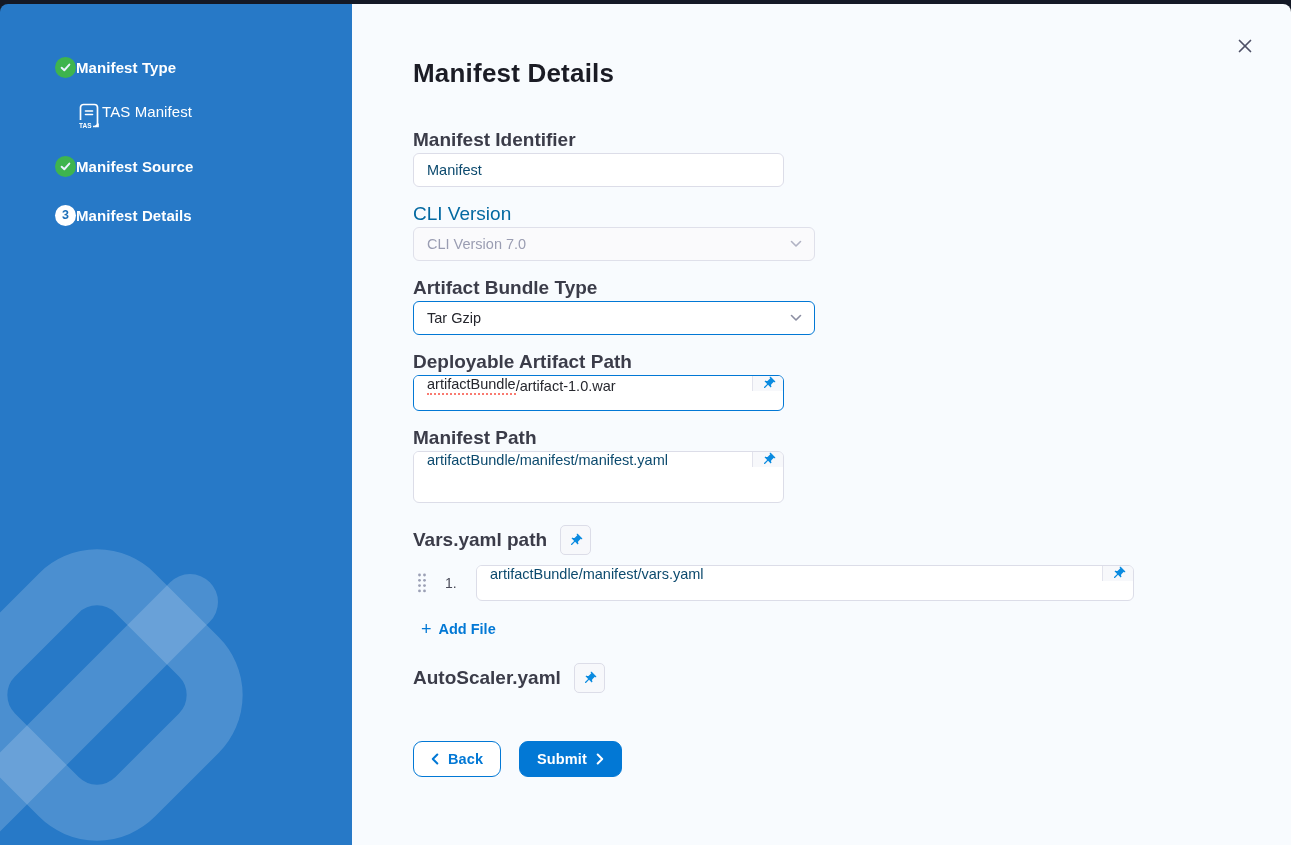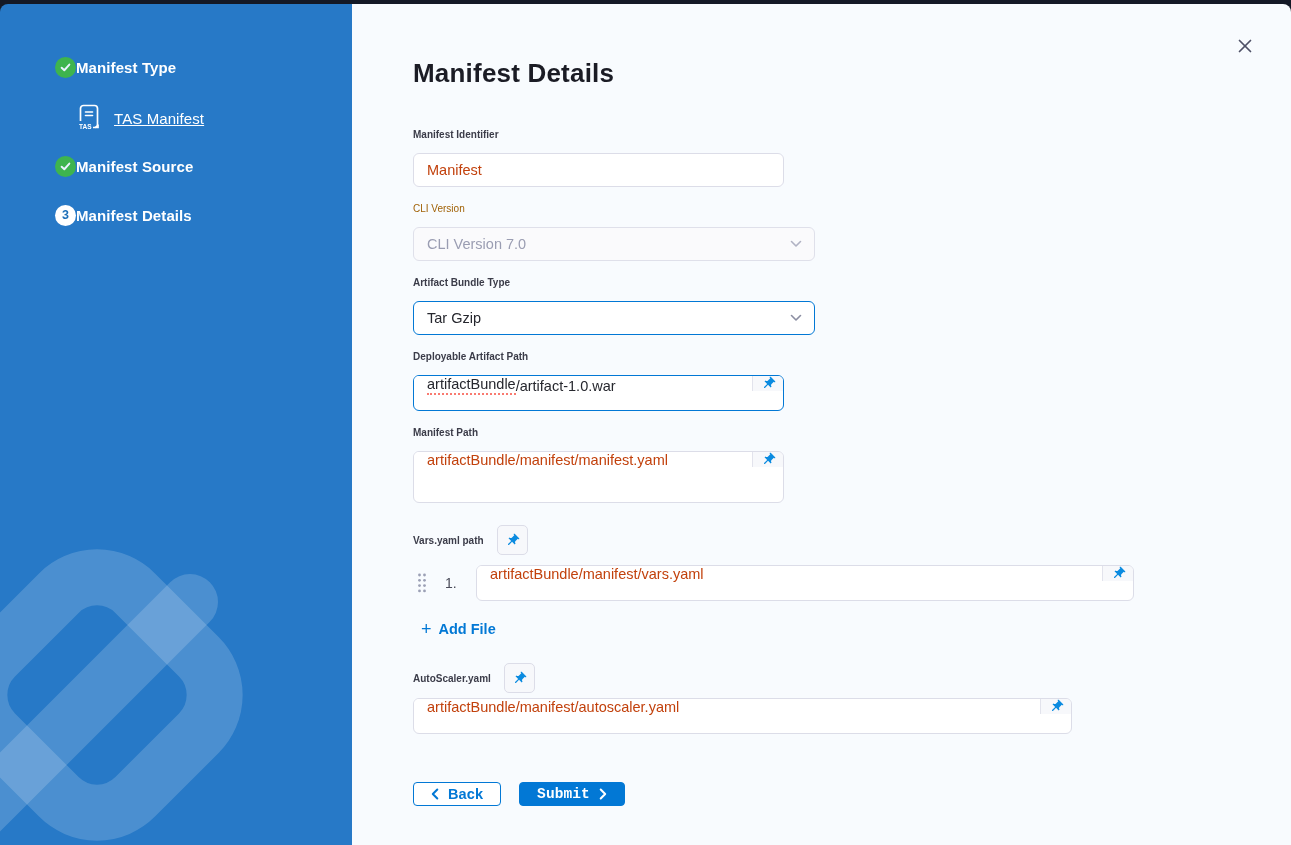--- a/index.html
+++ b/index.html
@@ -24,43 +24,43 @@
   }
   .step { display: flex; align-items: center; height: 26px; margin-bottom: 23px; }
   .step-label { font-size: 15px; font-weight: 600; letter-spacing: .1px; }
   .step-label.active { font-weight: 700; }
   .badge {
     width: 21px; height: 21px; border-radius: 50%; flex: 0 0 21px;
     display: flex; align-items: center; justify-content: center;
   }
   .badge.done { background: #3eb44e; }
   .badge.num { background: #ffffff; color: #1d6fb8; font-size: 12.5px; font-weight: 700; }
-  .substep { display: flex; align-items: center; gap: 12px; height: 30px; margin: 0 0 20px 24px; text-decoration: underline; }
+  .substep { display: flex; gap: 0; height: 30px; margin: 0 0 20px 24px; }
   .substep .step-label { font-weight: 400; font-size: 15px; }
   .watermark { position: absolute; left: -58px; bottom: -80px; pointer-events: none; }
   
   .content {
     flex: 1 1 auto; background: #f8fbfe; position: relative;
     padding: 54px 0 0 61px;
   }
   .close-btn {
     position: absolute; top: 32px; right: 36px;
     width: 20px; height: 20px; background: none; border: none; cursor: pointer;
     display: flex; align-items: center; justify-content: center;
   }
   h1.title { font-size: 26px; font-weight: 700; color: #1b1c25; margin-bottom: 40px; letter-spacing: .2px; }
   .field-label {
-    display: block; font-size: 10px; font-weight: 600; color: #3b3c49;
+    display: block; font-size: 19px; font-weight: 600; color: #3b3c49;
     height: 17px; margin-bottom: 7px;
   }
-  .field-label.disabled { color: #a16207; font-weight: 400; }
+  .field-label.disabled { color: #0369a1; font-weight: 400; }
   .field { margin-bottom: 16px; }
   .text-input {
     width: 371px; height: 34px; border: 1px solid #dcdde8; border-radius: 6px;
-    background: #fff; padding: 0 13px; font-size: 14.5px; color: #c2410c;
+    background: #fff; padding: 0 13px; font-size: 14.5px; color: #0c4a6e;
     font-family: "Liberation Sans", sans-serif; outline: none;
   }
   .select {
     width: 402px; height: 34px; border: 1px solid #dcdde8; border-radius: 6px;
     background: #fff; padding: 0 12px 0 13px; font-size: 14.5px; color: #26272e;
     display: flex; align-items: center; justify-content: space-between; cursor: pointer;
   }
   .select.disabled { background: #fafafc; color: #9a9db2; cursor: default; border-color: #dfe0ea; }
   .select.focused { border: 1.5px solid #0278d5; }
   .input-group {
@@ -95,26 +95,26 @@
     margin: 20px 0 0 8px; background: none; border: none; cursor: pointer;
     color: #0278d5; font-size: 14.5px; font-weight: 600;
     display: inline-flex; align-items: center; gap: 7px;
     font-family: "Liberation Sans", sans-serif;
   }
   .add-file .plus { font-size: 18px; font-weight: 400; line-height: 14px; }
   .autoscaler-block { margin-top: 24px; }
   .autoscaler-block .input-group { width: 659px; margin-top: 5px; }
   .footer { margin-top: 48px; display: flex; align-items: center; gap: 18px; }
   .btn {
-    height: 24px; border-radius: 4px; padding: 0 17px; font-size: 14.5px; font-weight: 700;
+    height: 36px; border-radius: 9px; padding: 0 17px; font-size: 14.5px; font-weight: 700;
     display: inline-flex; align-items: center; gap: 9px; cursor: pointer;
     font-family: "Liberation Sans", sans-serif; letter-spacing: .1px;
   }
   .btn-back { background: #fff; border: 1px solid #0278d5; color: #0278d5; }
-  .btn-submit { background: #0278d5; border: 1px solid #0278d5; color: #fff; font-family: Liberation Mono, monospace; }
+  .btn-submit { background: #0278d5; border: 1px solid #0278d5; color: #fff; }
 </style>
 </head>
 <body>
 
 <div class="modal">
 
   <aside class="sidebar">
 
     <div class="step">
       <span class="badge done">
@@ -274,30 +274,20 @@
       <div class="label-row">
         <label class="field-label">AutoScaler.yaml</label>
         <button class="pin-btn">
           <svg width="15" height="15" viewBox="0 0 24 24">
               <g transform="rotate(45 12 12)">
                 <path fill="#0b8be0" d="M16 9V4h1c.55 0 1-.45 1-1s-.45-1-1-1H7c-.55 0-1 .45-1 1s.45 1 1 1h1v5c0 1.66-1.34 3-3 3v2h5.97v7l1 1 1-1v-7H19v-2c-1.66 0-3-1.34-3-3z"></path>
               </g>
             </svg>
         </button>
       </div>
-      <div class="input-group">
-        <input class="text-input grow-input" type="text" value="artifactBundle/manifest/autoscaler.yaml" style="">
-        <div class="pin-cell">
-          <svg width="15" height="15" viewBox="0 0 24 24">
-              <g transform="rotate(45 12 12)">
-                <path fill="#0b8be0" d="M16 9V4h1c.55 0 1-.45 1-1s-.45-1-1-1H7c-.55 0-1 .45-1 1s.45 1 1 1h1v5c0 1.66-1.34 3-3 3v2h5.97v7l1 1 1-1v-7H19v-2c-1.66 0-3-1.34-3-3z"></path>
-              </g>
-            </svg>
-        </div>
-      </div>
     </div>
 
     <div class="footer">
       <button class="btn btn-back">
         <svg width="8" height="12" viewBox="0 0 8 12">
           <polyline points="6.3,1.5 1.8,6 6.3,10.5" fill="none" stroke="#0278d5" stroke-width="2" stroke-linecap="round" stroke-linejoin="round"></polyline>
         </svg>
         <span>Back</span>
       </button>
       <button class="btn btn-submit">

